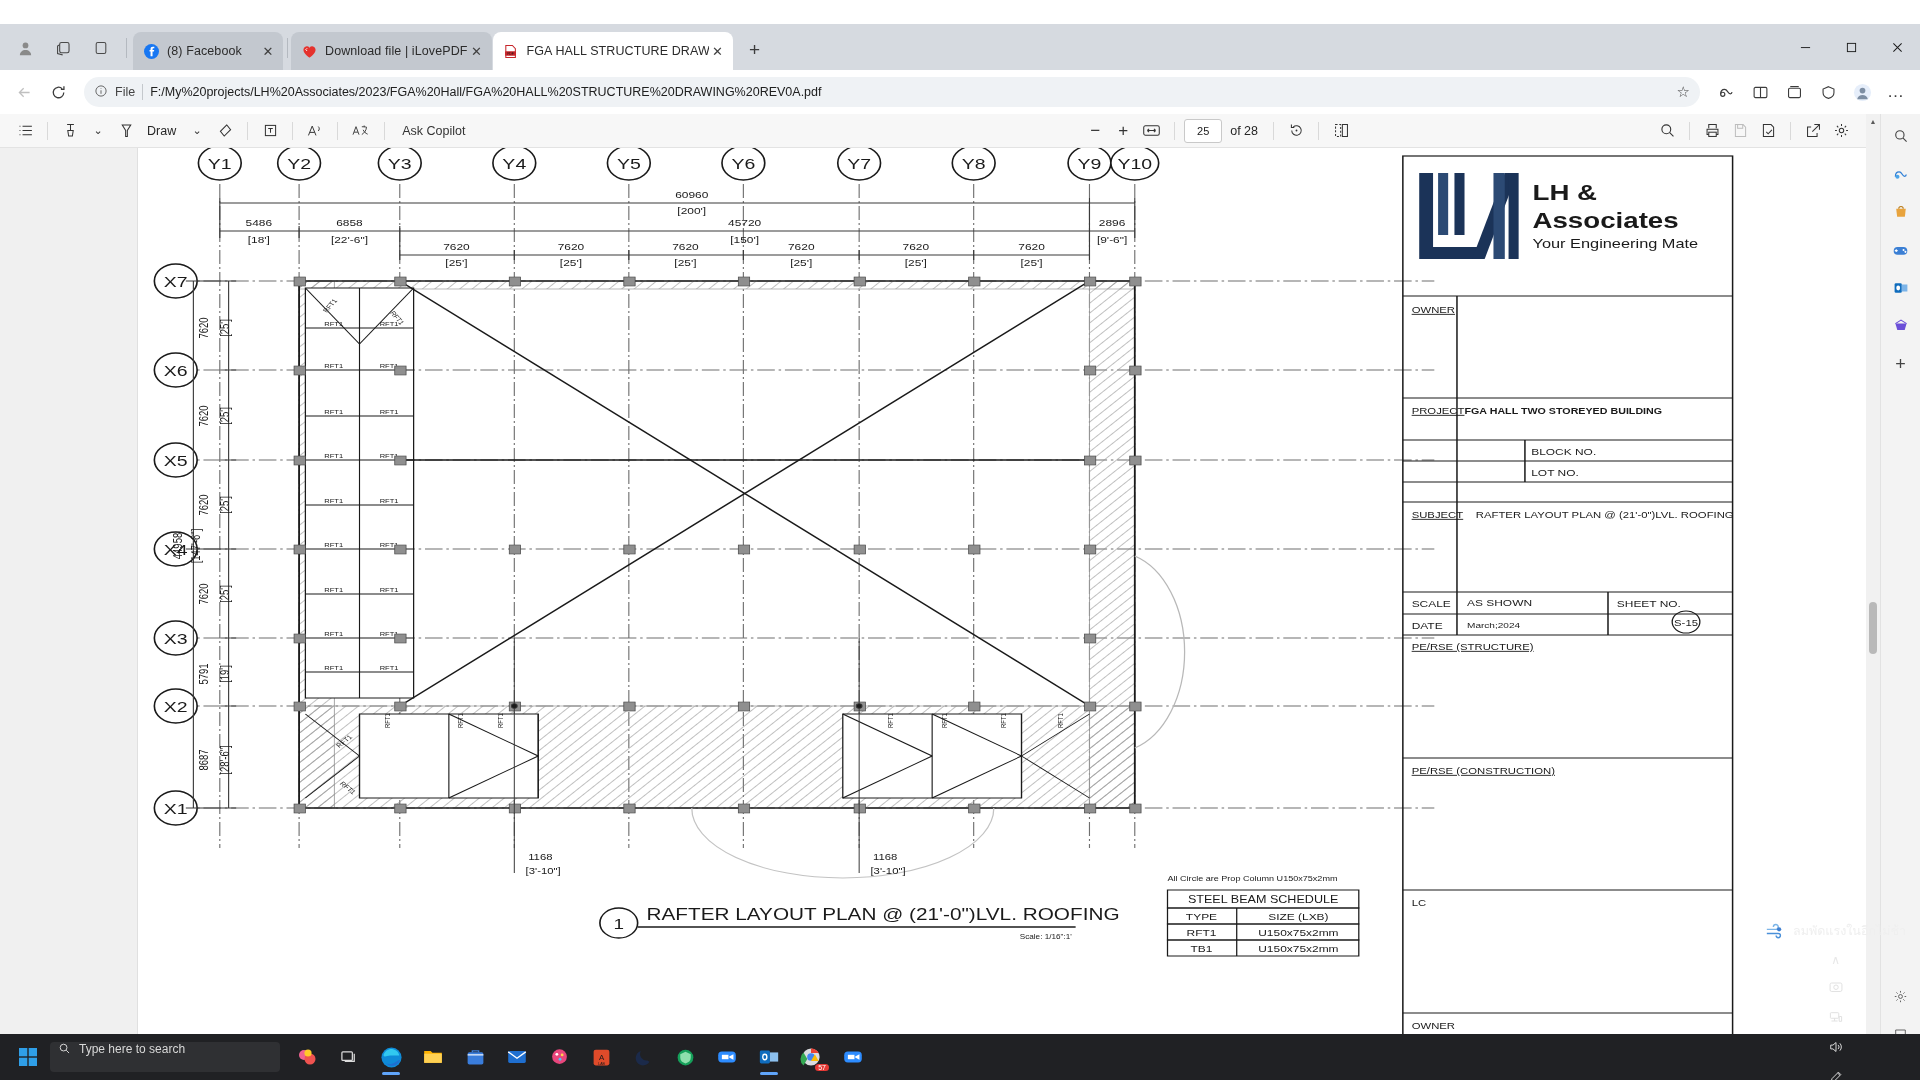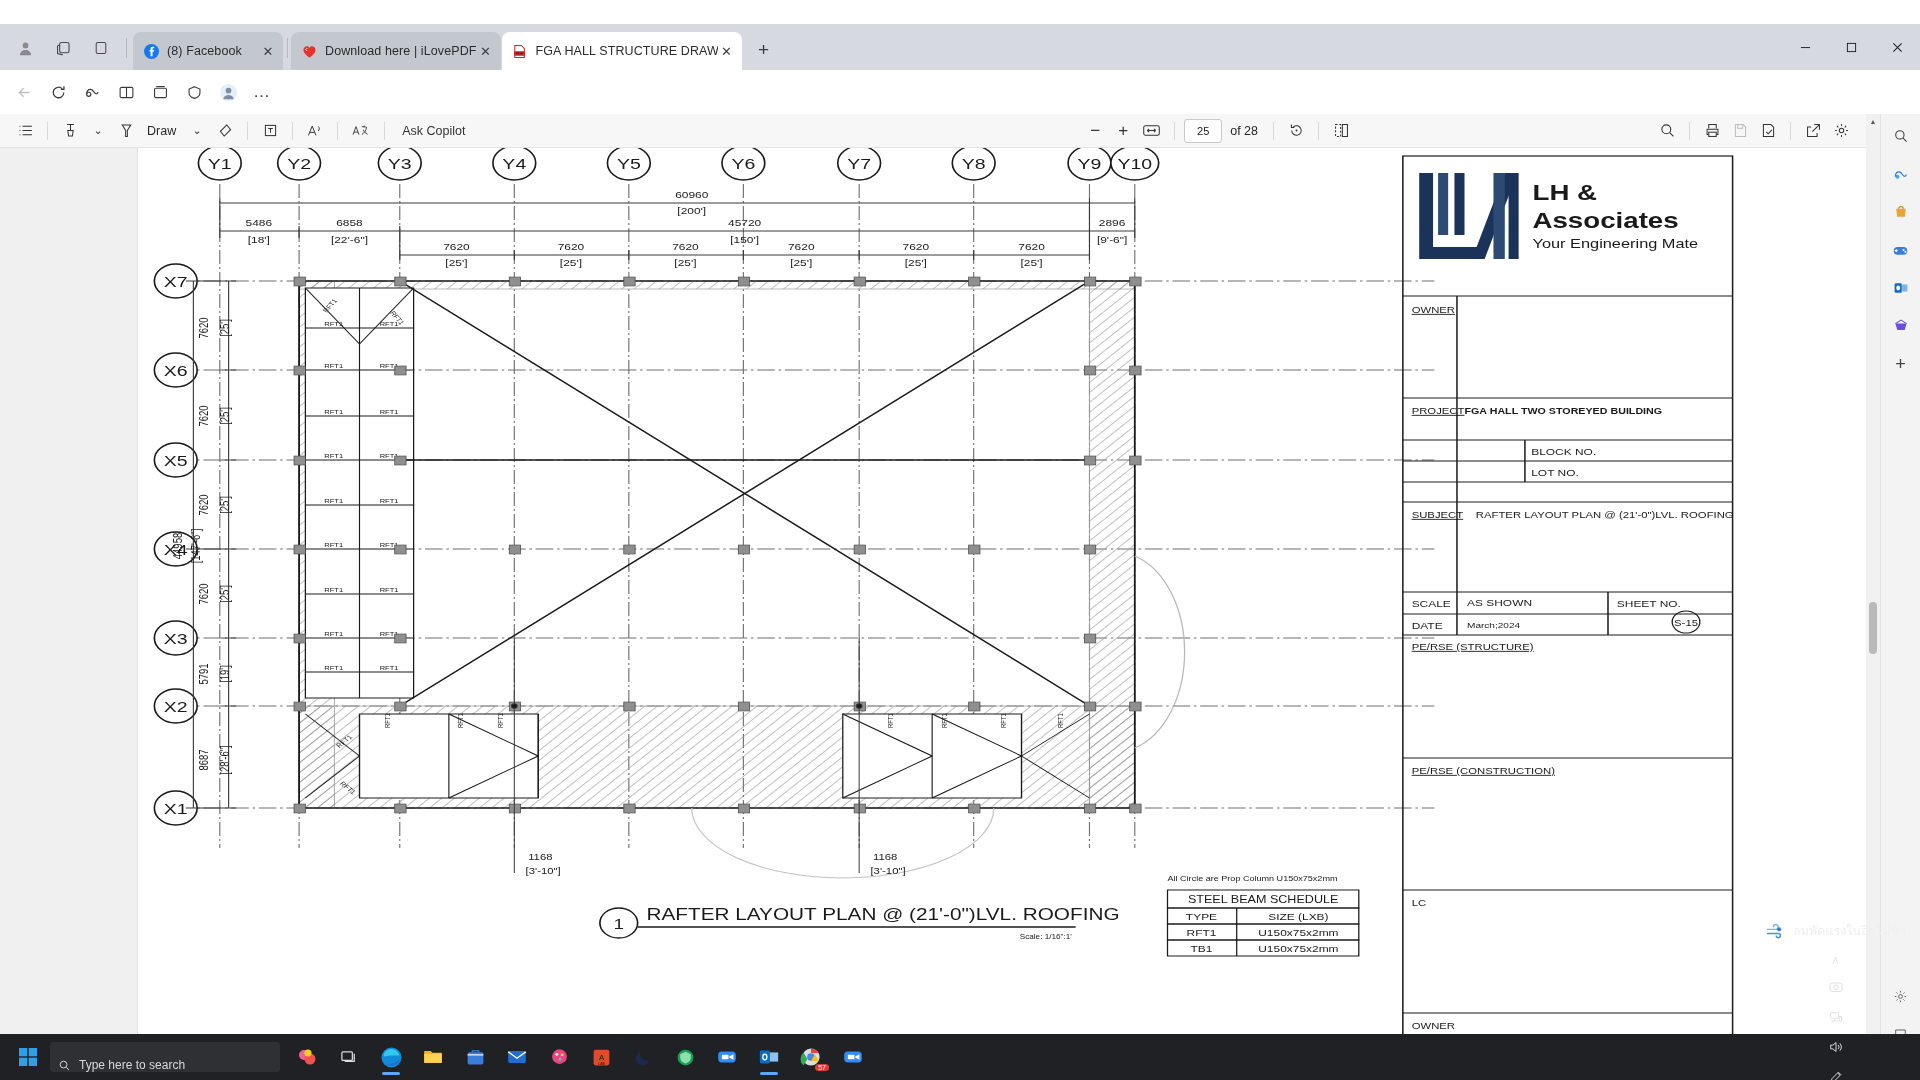--- a/index.html
+++ b/index.html
@@ -93,21 +93,21 @@
   svg.dwg { position:absolute; inset:0; width:100%; height:100%; }
   text { font-family:"Liberation Sans", sans-serif; fill:#1a1a1a; }
 
   
   .taskbar {
     position:absolute; left:0; top:1034px; width:1920px; height:46px;
     background:#202124; display:flex; align-items:center; padding:0 6px;
   }
   .start { width:44px; height:38px; display:flex; align-items:center; justify-content:center; }
   .tsearch {
-    width:230px; height:30px; background:#2f3033; border-radius:4px; display:flex; align-items:flex-end;
+    width:230px; height:30px; background:#2f3033; border-radius:4px; display:flex; align-items:flex-start;
     padding:0 8px; gap:8px; color:#d8d8d8; font-size:12px; margin-right:6px;
   }
   .tb-app { width:42px; height:40px; display:flex; align-items:center; justify-content:center; position:relative; border-radius:4px;}
   .tb-app.active::after { content:""; position:absolute; bottom:2px; left:12px; width:18px; height:3px; border-radius:2px; background:#60a5fa; }
   .tray { margin-left:auto; display:flex; align-items:center; gap:12px; padding-right:8px; color:#e8e8e8; font-size:11.5px;flex-direction:column;}
   .clock { text-align:right; line-height:1.25; font-size:11.5px; color:#efefef; }
   .weather { display:flex; align-items:center; gap:8px; color:#efefef; font-size:12.5px; }
 </style>
 </head>
 <body>
@@ -146,21 +146,21 @@
     </div>
     <div class="tb-sep" style="margin:0 3px 12px 3px;"></div>
 
     <div class="tab">
       <span class="favicon">
         <svg width="15" height="15" viewBox="0 0 16 16">
             <path d="M8 14.5S1.5 10.4 1.5 6.1A3.6 3.6 0 0 1 8 4a3.6 3.6 0 0 1 6.5 2.1C14.5 10.4 8 14.5 8 14.5z" fill="#e5322d"></path>
             <path d="M5.5 4.5 4 6l1.4 1.4" stroke="#fff" stroke-width="1" fill="none"></path>
           </svg>
       </span>
-      <span class="label">Download here | iLovePDF</span>
+      <span class="label">Download file | iLovePDF</span>
       <span class="close">✕</span>
     </div>
 
     <div class="tab active" style="min-width:200px;">
       <span class="favicon">
         <svg width="15" height="15" viewBox="0 0 16 16">
             <path d="M3 1.5h7L13.2 5v9.5H3z" fill="#fff" stroke="#c7252a" stroke-width="1.1"></path>
             <rect x="2.2" y="7.6" width="11.6" height="5" rx="1" fill="#c7252a"></rect>
             <text x="8" y="11.6" font-size="3.6" fill="#fff" text-anchor="middle" font-family="Liberation Sans">PDF</text>
           </svg>
@@ -194,20 +194,32 @@
     <div class="nav-btn disabled">
       <svg width="17" height="17" viewBox="0 0 20 20" fill="none" stroke="currentColor" stroke-width="1.5">
           <path d="M16 10H4M9 5l-5 5 5 5"></path>
         </svg>
     </div>
     <div class="nav-btn">
       <svg width="17" height="17" viewBox="0 0 20 20" fill="none" stroke="currentColor" stroke-width="1.5">
           <path d="M16.2 10a6.2 6.2 0 1 1-1.9-4.5"></path>
           <path d="M16.4 2.6v3.6h-3.6"></path>
         </svg>
+    </div>
+    <div class="omnibox">
+      <span>
+        <svg width="14" height="14" viewBox="0 0 20 20" fill="none" stroke="#5b5b5b" stroke-width="1.3">
+            <circle cx="10" cy="10" r="7.3"></circle>
+            <path d="M10 9v5M10 6.3v.8"></path>
+          </svg>
+      </span>
+      <span class="scheme">File</span>
+      <span class="vdiv"></span>
+      <span class="url">F:/My%20projects/LH%20Associates/2023/FGA%20Hall/FGA%20HALL%20STRUCTURE%20DRAWING%20REV0A.pdf</span>
+      <span style="font-size:15px;color:#444;">☆</span>
     </div>
     <div class="nav-right">
       <div class="nav-btn">
         <svg width="18" height="18" viewBox="0 0 20 20" fill="none" stroke="#3c3c3c" stroke-width="1.3">
             <path d="M4 12.5c0-3 1.6-5.5 4.4-5.5 2 0 2.6 1.3 3.4 2.6.8 1.3 1.5 2.4 3 2.4 1.4 0 1.8-1.1 1.8-2"></path>
             <circle cx="6.4" cy="12.6" r="2.3"></circle>
           </svg>
       </div>
       <div class="nav-btn">
         <svg width="17" height="17" viewBox="0 0 20 20" fill="none" stroke="#3c3c3c" stroke-width="1.3">

